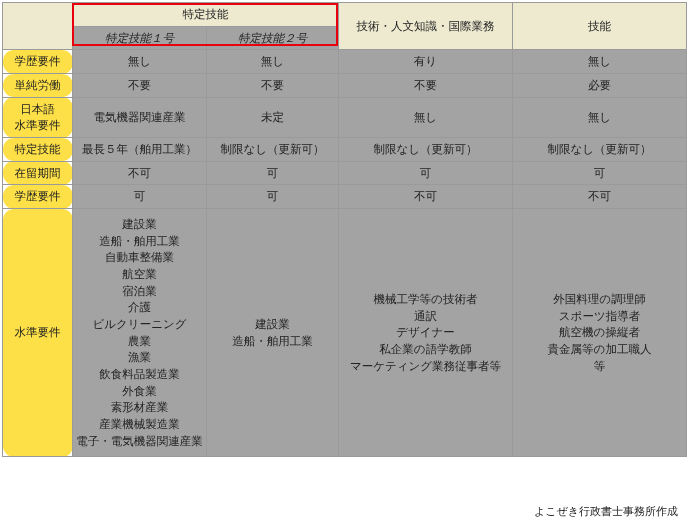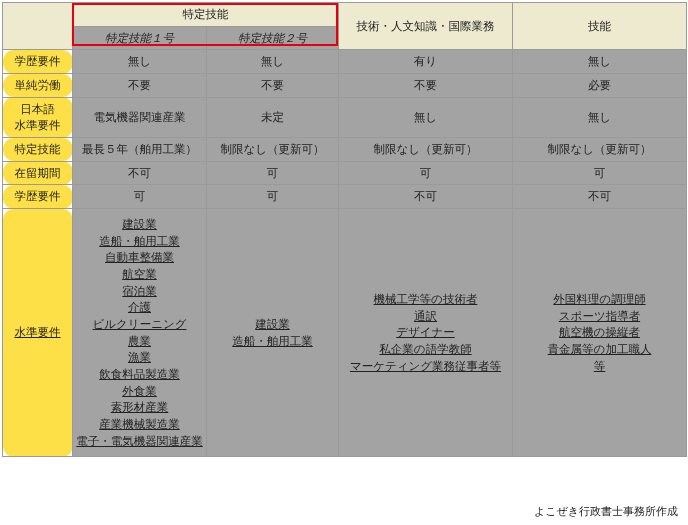--- a/index.html
+++ b/index.html
@@ -67,21 +67,21 @@
   .redbox {
     position: absolute;
     left: 72px;
     top: 3px;
     width: 266px;
     height: 43px;
     border: 2px solid #e8000d;
     pointer-events: none;
   }
 
-  .tall { height: 248px; text-decoration: underline; }
+  .tall { height: 248px; }
   .multi { line-height: 1.5; }
 
   .credit {
     position: absolute;
     right: 10px;
     bottom: 6px;
     font-size: 11px;
     color: #222222;
   }
 </style>

